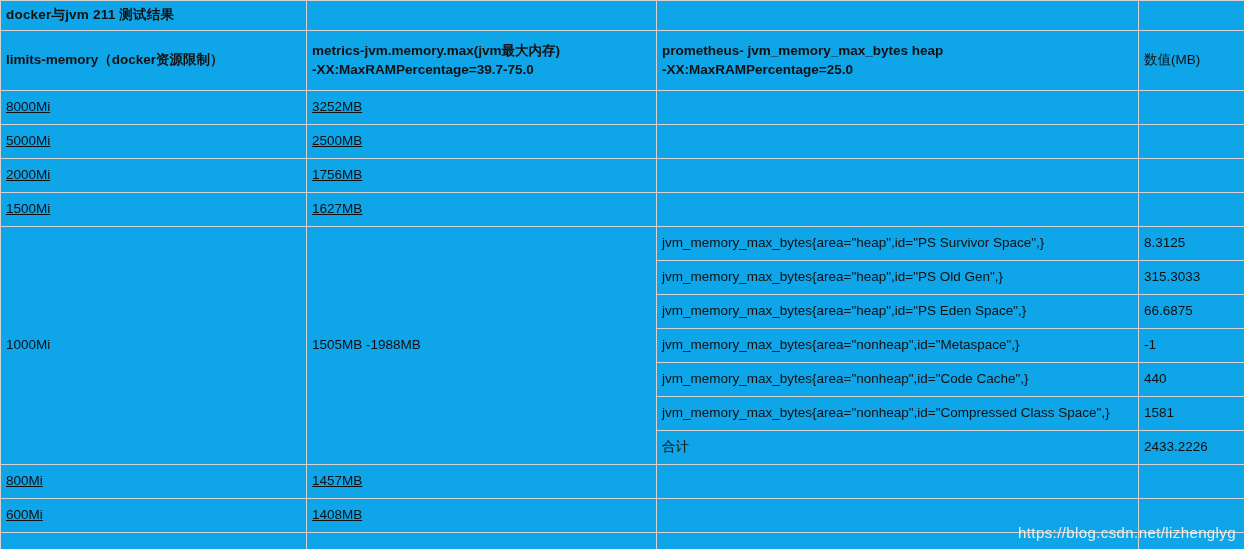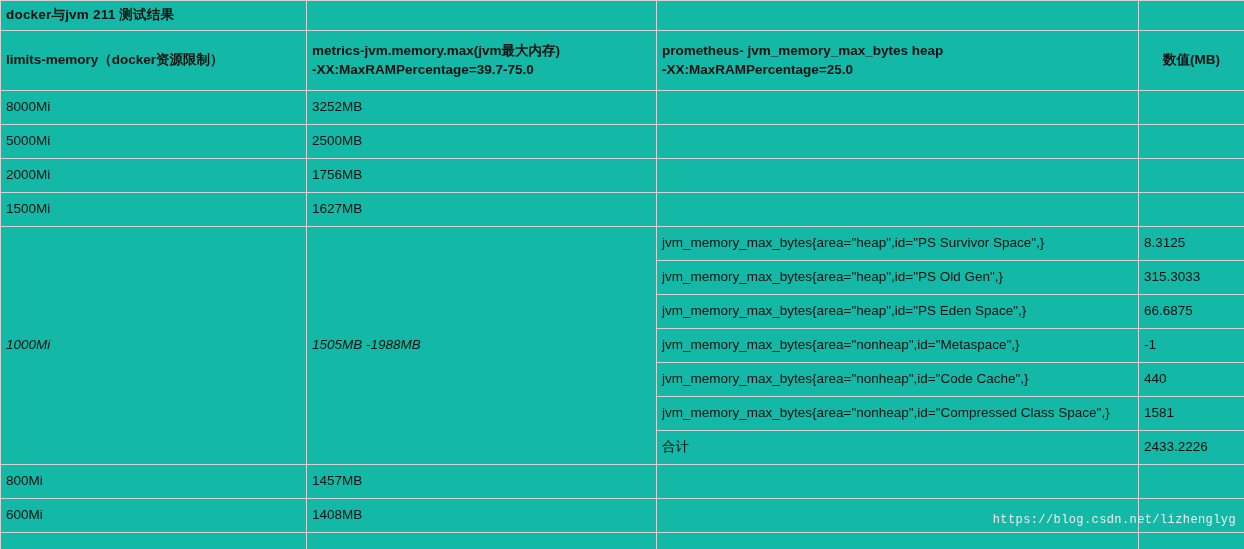--- a/index.html
+++ b/index.html
@@ -29,70 +29,68 @@
   }
   table.grid td {
     border: 1px solid #d4d4d4;
     padding: 0 5px;
     vertical-align: middle;
     font-size: 13.5px;
     line-height: 1.35;
     color: #111111;
     overflow: hidden;
     white-space: nowrap;
-    background: #14b8a6;
+    background: #0ea5e9;
   }
   
   col.c1 { width: 306px; }
   col.c2 { width: 350px; }
   col.c3 { width: 482px; }
   col.c4 { width: 106px; }
 
   tr.r-title td { height: 29px; }
   tr.r-head  td { height: 59px; }
-  tr.r-data  td { height: 33px; }
+  tr.r-data  td { height: 33px; text-decoration: underline; }
   tr.r-metric td { height: 33px; }
   tr.r-blank td { height: 33px; }
 
   .title-cell {
     font-size: 15px;
     font-weight: 600;
     letter-spacing: .2px;
   }
   .head-cell {
     font-size: 14.5px;
     font-weight: 700;
     white-space: normal;
     line-height: 1.38;
   }
   .head-cell .l2 { display: block; }
   .head-center {
-    text-align: center;
     font-size: 14.5px;
-    font-weight: 700;
+    font-weight: 400;
   }
   .mergecell {
     vertical-align: middle;
-    font-style: italic;
   }
   .metric-text {
     font-size: 13.5px;
   }
   .num {
     font-size: 13.5px;
     margin-left: 8px;
   }
   .watermark {
     position: absolute;
     right: 8px;
-    bottom: 22px;
-    font-size: 12px;
+    bottom: 8px;
+    font-size: 15px;
     color: #ededed;
     letter-spacing: .4px;
-    font-family: Liberation Mono, monospace;
+    font-family: Liberation Sans, sans-serif;
     pointer-events: none;
     white-space: nowrap;
   }
 </style>
 </head>
 <body>
 
 <div id="sheet">
 
   <table class="grid">

